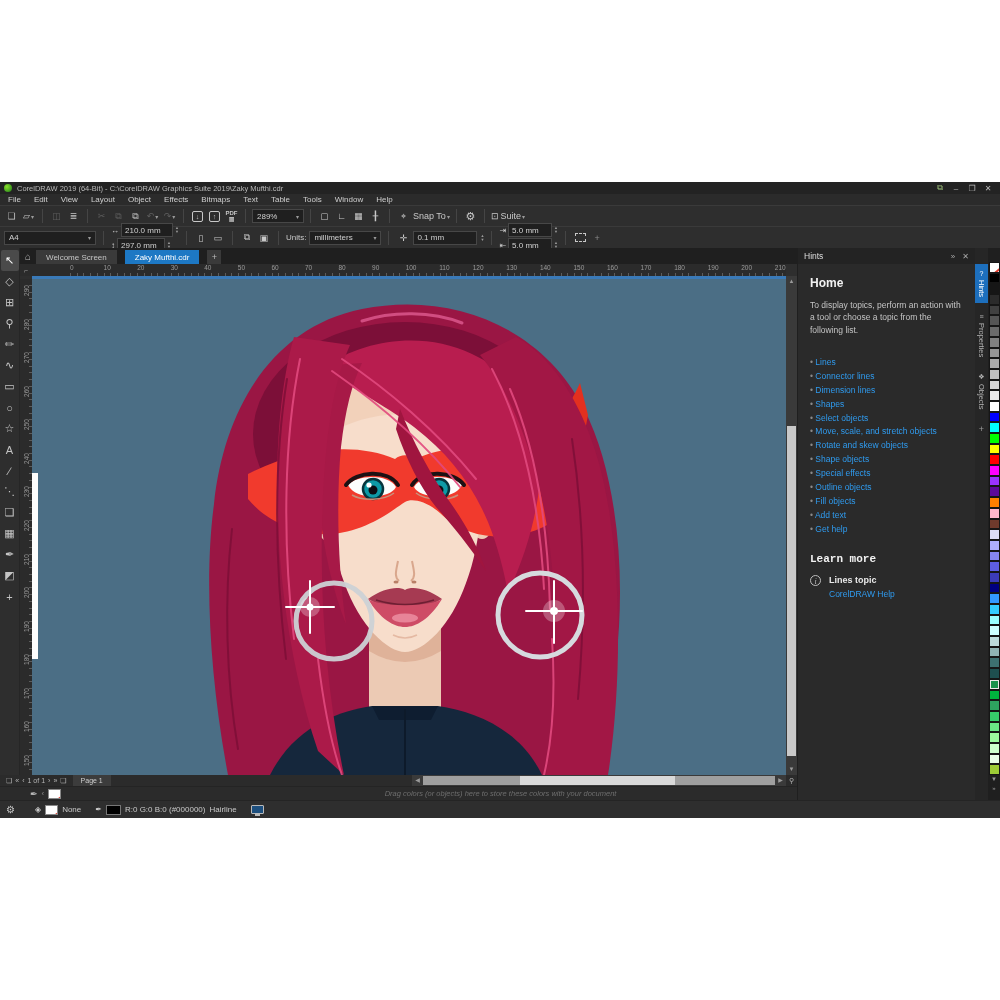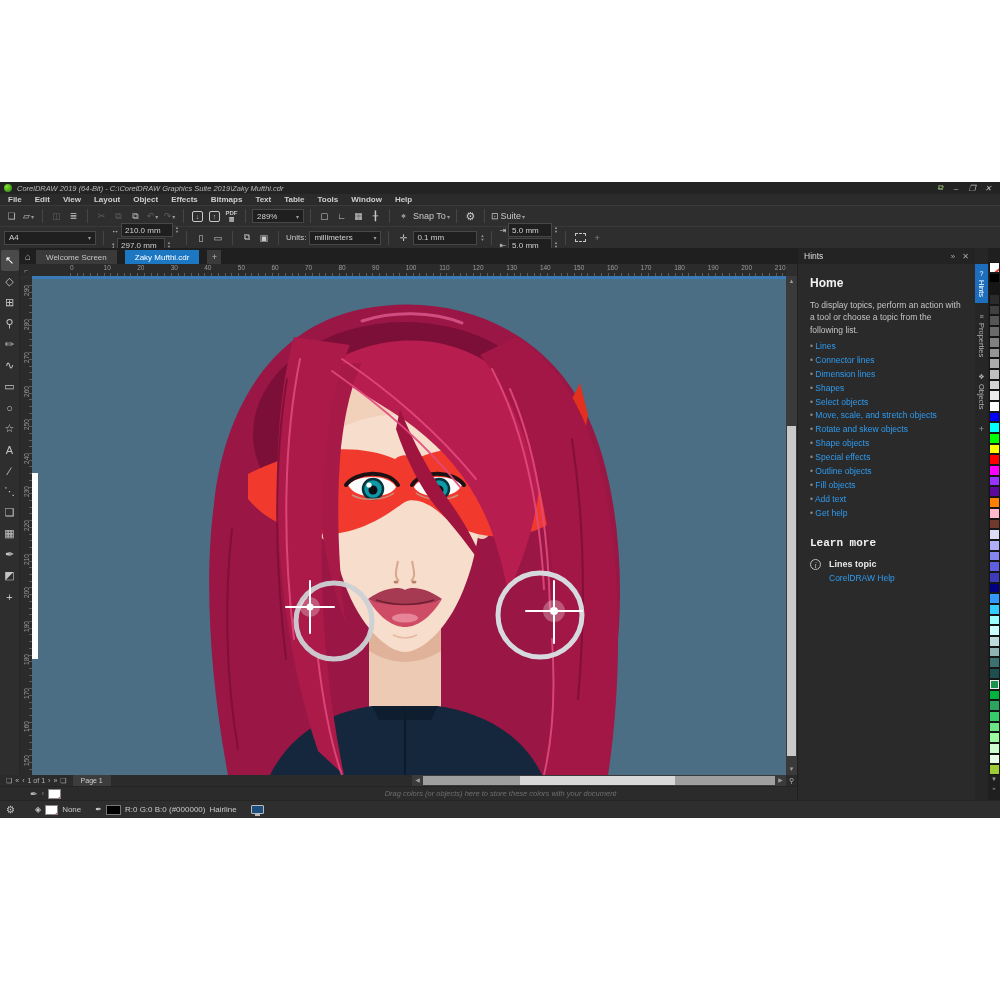--- a/index.html
+++ b/index.html
@@ -1,30 +1,30 @@
 <!DOCTYPE html>
 <html><head>
 <meta charset="utf-8">
 <style>
   * { margin:0; padding:0; box-sizing:border-box; }
   body { font-family:"Liberation Sans",sans-serif; background:#fff; }
   #page { position:relative; width:1000px; height:1000px; background:#fff; overflow:hidden; }
   #app { position:absolute; left:0; top:182px; width:1000px; height:636px; background:#2e2e2e; color:#c9c9c9; font-size:8px; }
 
   
-  .titlebar { position:absolute; left:0; top:0; width:1000px; height:12px; background:#232323; display:flex; align-items:center; padding:0 4px;font-style:italic; }
+  .titlebar { position:absolute; left:0; top:0; width:1000px; height:12px; background:#232323; display:flex; align-items:center; padding:0 4px; }
   .app-logo { width:8px; height:8px; border-radius:50%; background:radial-gradient(circle at 35% 35%, #8be02a, #1a7a1a); margin-right:5px; flex:none; }
   .title-text { color:#b9b9b9; font-size:7.5px; white-space:nowrap; }
   .titlebar .spacer { flex:1; }
   .winbtn { color:#bdbdbd; font-size:8px; width:16px; text-align:center; cursor:default; }
   .winbtn.windowicon { color:#9ec27a; }
 
   
   .menubar { position:absolute; left:0; top:12px; width:1000px; height:11px; background:#2b2b2b; display:flex; align-items:center; gap:13px; padding:0 8px; }
-  .menu-item { color:#cfcfcf; font-size:8px; cursor:default;font-weight:bold; }
+  .menu-item { color:#cfcfcf; font-size:8px; cursor:default; }
 
   
   .toolbar { position:absolute; left:0; top:23px; width:1000px; height:21px; background:#2e2e2e; border-top:1px solid #3a3a3a; display:flex; align-items:center; padding:0 4px; gap:2px; }
   .tbtn { min-width:15px; height:15px; display:flex; align-items:center; justify-content:center; color:#c8c8c8; font-size:9px; border-radius:2px; }
   .tbtn.dim { color:#5f5f5f; }
   .tbtn .dd { font-size:6px; margin-left:1px; color:#9a9a9a; }
   .sepv { width:1px; height:14px; background:#454545; margin:0 4px; flex:none; }
   .combo { height:14px; background:#1f1f1f; border:1px solid #474747; display:flex; align-items:center; justify-content:space-between; padding:0 4px; color:#d0d0d0; font-size:8px; }
   .combo .arr { font-size:6px; color:#9a9a9a; margin-left:5px; }
   .boxicon { border:1px solid #c8c8c8; border-radius:2px; width:11px; height:11px; display:flex; align-items:center; justify-content:center; font-size:7px; line-height:1; }
@@ -100,21 +100,21 @@
   .monitor { width:13px; height:9px; border:1px solid #b9b9b9; border-radius:1px; position:relative; margin-left:14px; background:#1d4f7e; }
   .monitor::after { content:""; position:absolute; left:3px; bottom:-3px; width:5px; height:2px; background:#b9b9b9; }
 
   
   .rightpanel { position:absolute; left:797px; top:66px; width:178px; height:552px; background:#2a2a2a; border-left:1px solid #1f1f1f; }
   .panelheader { height:16px; background:#232323; display:flex; align-items:center; padding:0 6px; color:#dcdcdc; font-size:8.5px; }
   .panelheader .spacer { flex:1; }
   .panelheader .hbtn { color:#a9a9a9; font-size:8px; margin-left:7px; }
   .panelbody { padding:12px 12px 0 12px; }
   .panelbody h1 { color:#f2f2f2; font-size:12px; font-weight:bold; margin-bottom:9px; }
-  .panelbody p { color:#c4c4c4; font-size:8.5px; line-height:1.45; margin-bottom:4px; }
+  .panelbody p { color:#c4c4c4; font-size:8.5px; line-height:1.45; margin-bottom:20px; }
   .hintlinks { list-style:none; }
   .hintlinks li { font-size:8.5px; line-height:13.9px; color:#8a8a8a; }
   .hintlinks a { color:#2f9bef; text-decoration:none; }
   .learnmore { color:#f2f2f2; font-size:11px; font-weight:bold; margin:16px 0 10px 0;font-family:Liberation Mono, monospace; }
   .helptopic { display:flex; gap:8px; align-items:flex-start; }
   .info-circle { width:11px; height:11px; border:1px solid #bdbdbd; border-radius:50%; color:#bdbdbd; font-size:8px; text-align:center; line-height:11px; flex:none; font-family:"Liberation Serif",serif; font-style:italic; }
   .helptopic .tt { color:#e8e8e8; font-size:9px; font-weight:bold; }
   .helptopic a { display:block; color:#2f9bef; font-size:8.5px; text-decoration:none; margin-top:4px; }
 
   

